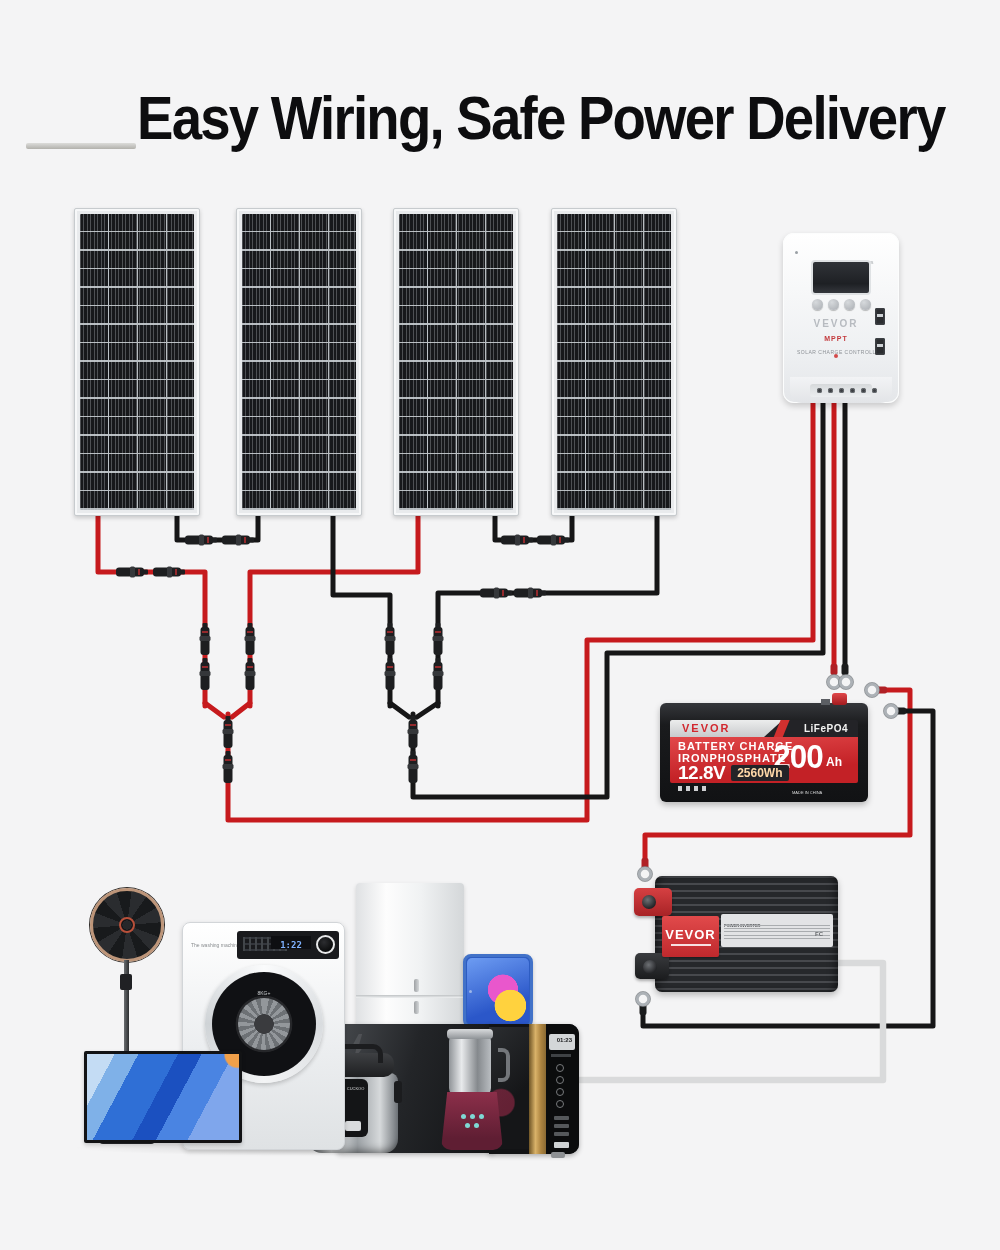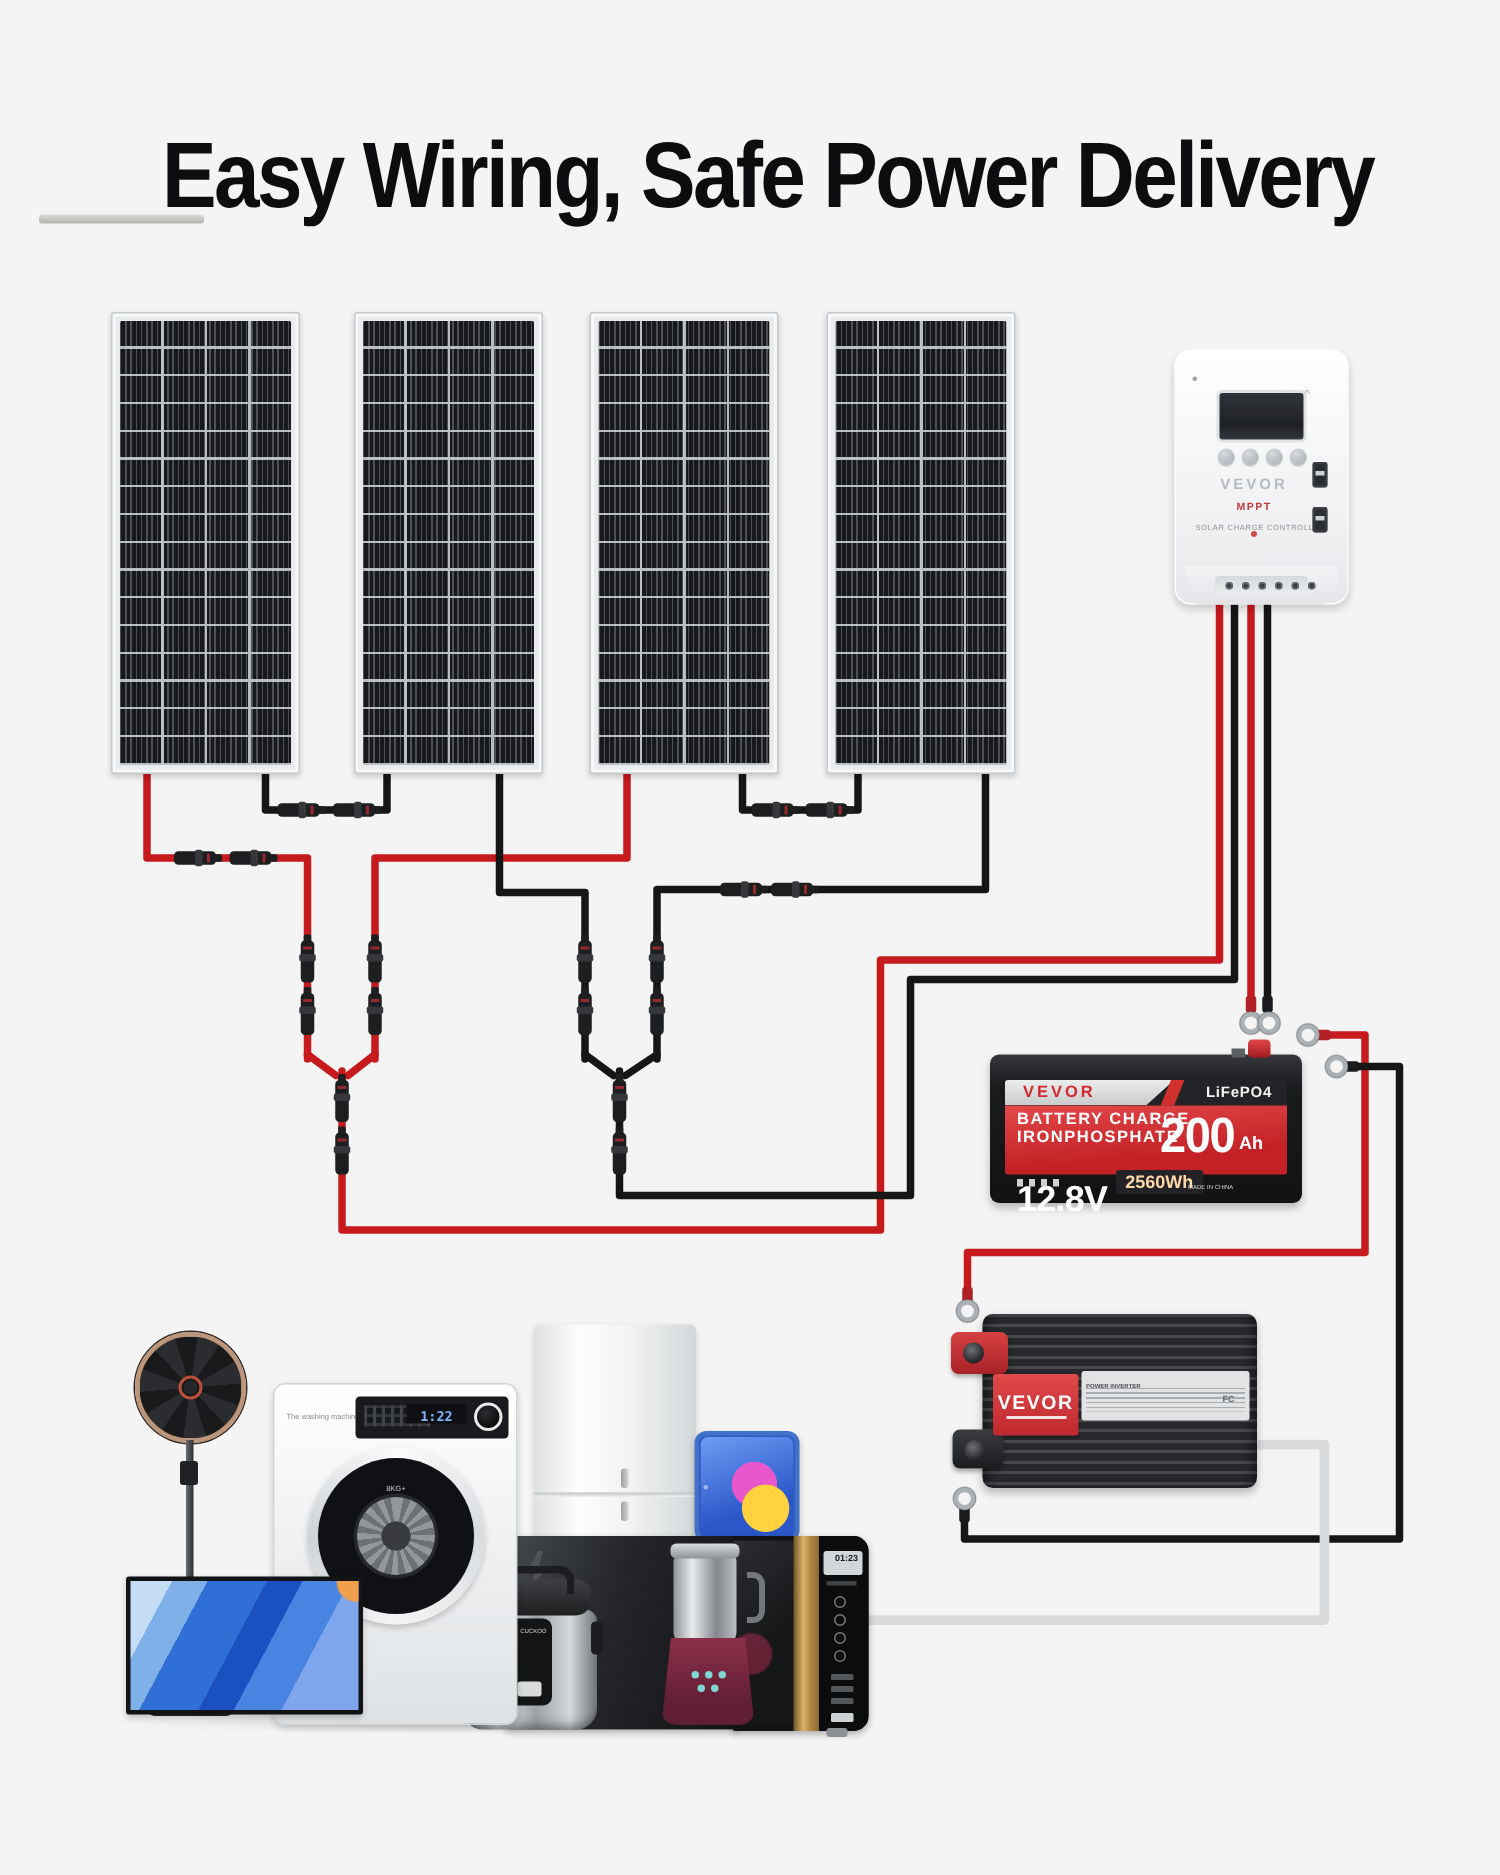--- a/index.html
+++ b/index.html
@@ -1,20 +1,20 @@
 <!DOCTYPE html>
 <html><head>
 <meta charset="utf-8">
 <style>
   html,body{margin:0;padding:0;background:#f4f4f5;}
   *{box-sizing:border-box;}
   .canvas{position:relative;width:1000px;height:1250px;background:#f4f4f5;overflow:hidden;
           font-family:"Liberation Sans",sans-serif;}
   
-  .title{position:absolute;top:82px;left:0;right:0;text-align:center;z-index:3;padding-left:24px;}
+  .title{position:absolute;top:82px;left:0;right:0;text-align:right;z-index:3;padding-left:24px;}
   .title span{display:inline-block;transform:scaleX(.88);font-size:62px;font-weight:800;
               letter-spacing:-2px;color:#0d0d0f;white-space:nowrap;}
   
   .wiring{position:absolute;left:0;top:0;z-index:1;}
   .wr{stroke:#c61a1d;}
   .wk{stroke:#161617;}
   .wire{fill:none;stroke-width:5;stroke-linejoin:round;stroke-linecap:round;}
   .wg{fill:none;stroke:#d9dadb;stroke-width:6.5;stroke-linejoin:round;stroke-linecap:round;}
   
   .panel{position:absolute;top:208px;width:126px;height:308px;background:#e9ebed;
@@ -63,21 +63,21 @@
   .b-slash{position:absolute;left:57%;top:-2px;width:9px;height:22px;background:#d2302f;transform:skewX(-22deg);}
   .b-brand{position:absolute;left:12px;top:2px;color:#d2282e;font-weight:800;font-size:11px;letter-spacing:2px;}
   .b-chem{position:absolute;right:10px;top:3px;color:#f2f2f2;font-weight:700;font-size:10px;letter-spacing:.5px;text-align:center;}
   .b-red{position:relative;height:46px;background:linear-gradient(175deg,#e2484a,#c32126 70%);
     border-radius:0 0 2px 2px;padding:3px 0 0 8px;color:#fff;}
   .b-l1{font-size:11px;font-weight:800;letter-spacing:1px;line-height:12px;}
   .b-cap{position:absolute;right:34px;top:1px;font-size:33px;font-weight:800;letter-spacing:-1px;
          transform:scaleX(.95);}
   .b-capu{position:absolute;right:16px;top:18px;font-size:12px;font-weight:800;}
   .b-row{position:absolute;left:8px;top:25px;display:flex;align-items:center;gap:6px;}
-  .b-volt{font-size:24px;font-weight:800;letter-spacing:-.5px;margin-top:24px;}
+  .b-volt{font-size:19px;font-weight:800;letter-spacing:-.5px;}
   .b-badge{background:#232327;border-radius:2px;padding:1px 6px;font-size:12px;font-weight:800;color:#ffd8a8;}
   .b-foot{position:absolute;left:0;right:0;bottom:2px;height:10px;}
   .b-icons{position:absolute;left:8px;top:1px;width:30px;height:5px;
     background:repeating-linear-gradient(90deg,#cfd0d2 0 4px,transparent 4px 8px);}
   .b-origin{position:absolute;right:6px;top:-2px;color:#d8d9da;}
   
   .inverter{position:absolute;left:655px;top:876px;width:183px;height:116px;z-index:2;
     background:repeating-linear-gradient(180deg,#47494d 0 2px,#26282b 2px 7px);
     border-radius:7px;box-shadow:inset 6px 0 8px -4px rgba(0,0,0,.5),inset -6px 0 8px -4px rgba(0,0,0,.5),0 3px 6px rgba(0,0,0,.25);}
   .i-red{position:absolute;left:7px;top:40px;width:57px;height:41px;border-radius:2px;

